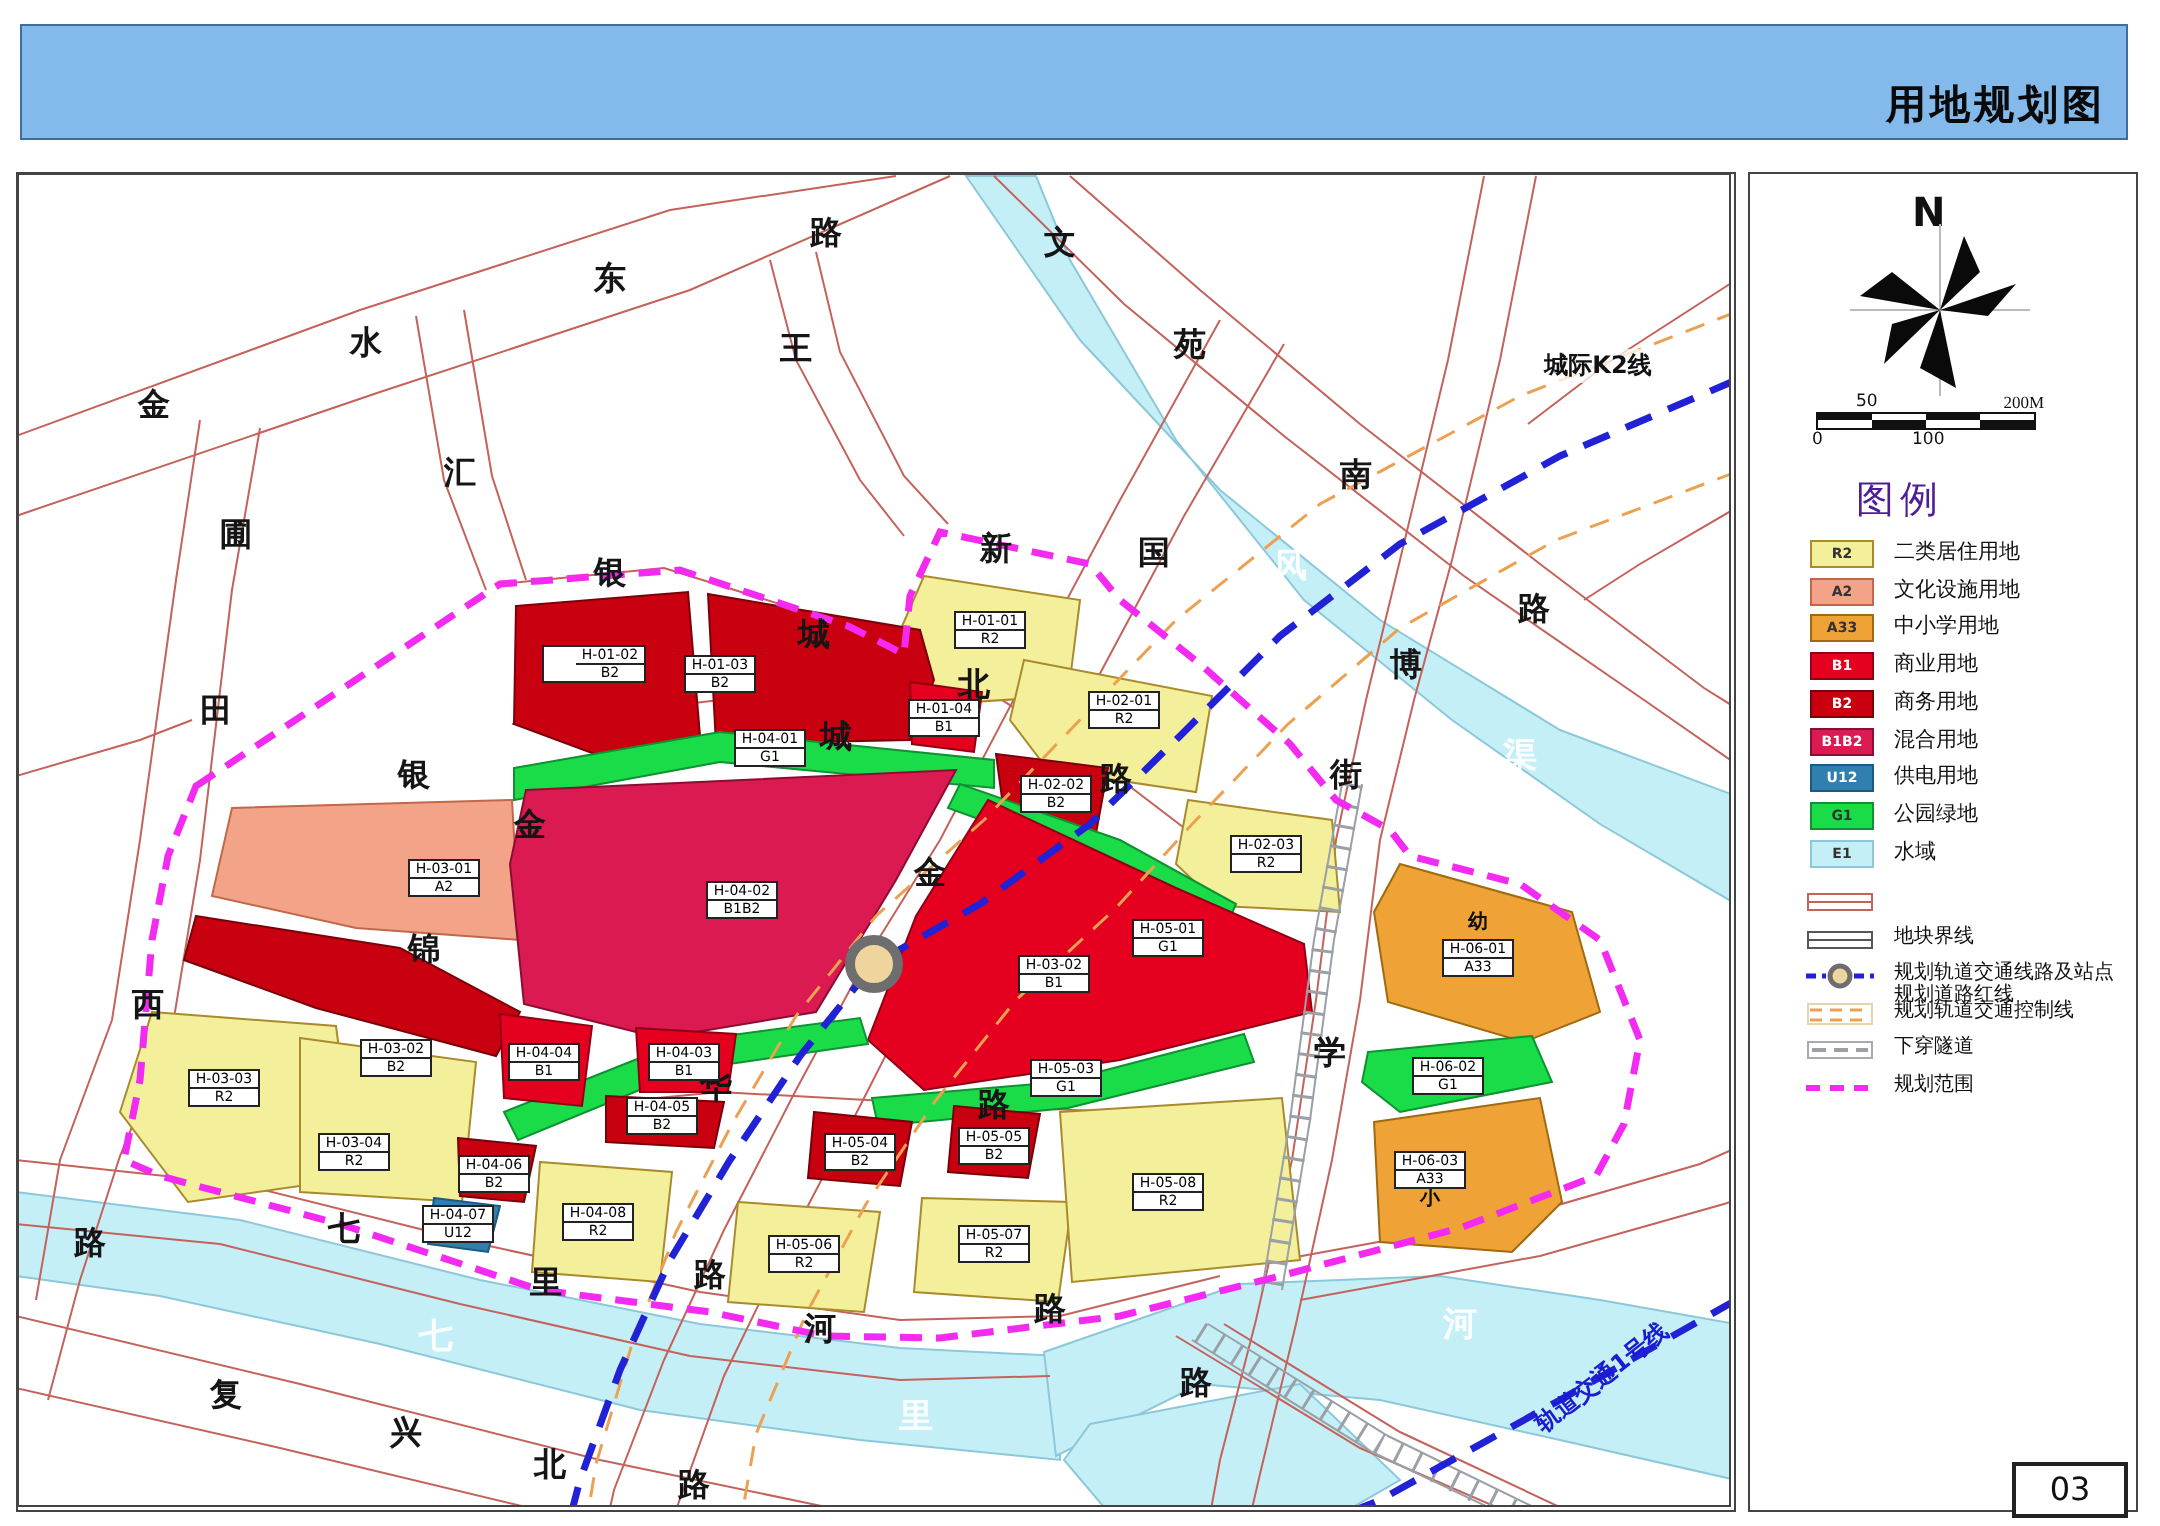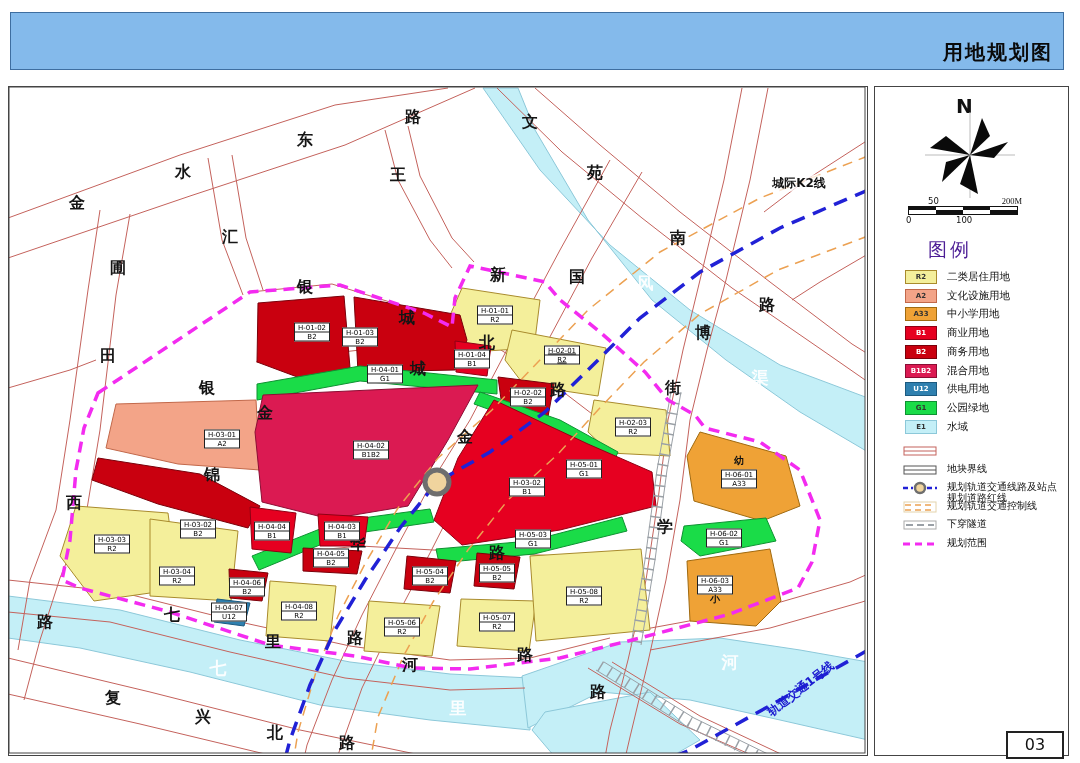--- a/index.html
+++ b/index.html
@@ -274,33 +274,33 @@
     <div class="waterlabel" style="left: 458px; top: 708px; font-size: 17px;">里</div>
     <div class="waterlabel" style="left: 730px; top: 662px; font-size: 17px;">河</div>
     <div class="schoolmark" style="left: 739px; top: 461px; font-size: 10px;">幼</div>
     <div class="schoolmark" style="left: 715px; top: 599px; font-size: 10px;">小</div>
     <div class="raillabel" style="left: 799px; top: 183px; font-size: 12px; color: rgb(17, 17, 17); transform: translate(-50%, -50%) rotate(0deg); background: rgba(255, 255, 255, 0.75); padding: 0px 2px;">城际K2线</div>
     <div class="raillabel" style="left: 801px; top: 689px; font-size: 12px; color: rgb(27, 27, 208); transform: translate(-50%, -50%) rotate(-38deg); background: transparent; padding: 0px 2px;">轨道交通1号线</div>
     <div class="pbox" style="left: 495px; top: 315px;">
       <div class="pid">H-01-01</div>
       <div class="pcode">R2</div>
     </div>
-    <div class="pbox" style="left: 312px; top: 332px;">
+    <div class="pbox" style="left: 297px; top: 332px; padding-left: 16px;">
       <div class="pid">H-01-02</div>
       <div class="pcode">B2</div>
     </div>
     <div class="pbox" style="left: 360px; top: 337px;">
       <div class="pid">H-01-03</div>
       <div class="pcode">B2</div>
     </div>
     <div class="pbox" style="left: 472px; top: 359px;">
       <div class="pid">H-01-04</div>
       <div class="pcode">B1</div>
     </div>
-    <div class="pbox" style="left: 562px; top: 355px; text-decoration: underline;">
+    <div class="pbox" style="left: 562px; top: 355px;">
       <div class="pid">H-02-01</div>
       <div class="pcode">R2</div>
     </div>
     <div class="pbox" style="left: 528px; top: 397px;">
       <div class="pid">H-02-02</div>
       <div class="pcode">B2</div>
     </div>
     <div class="pbox" style="left: 633px; top: 427px;">
       <div class="pid">H-02-03</div>
       <div class="pcode">R2</div>

